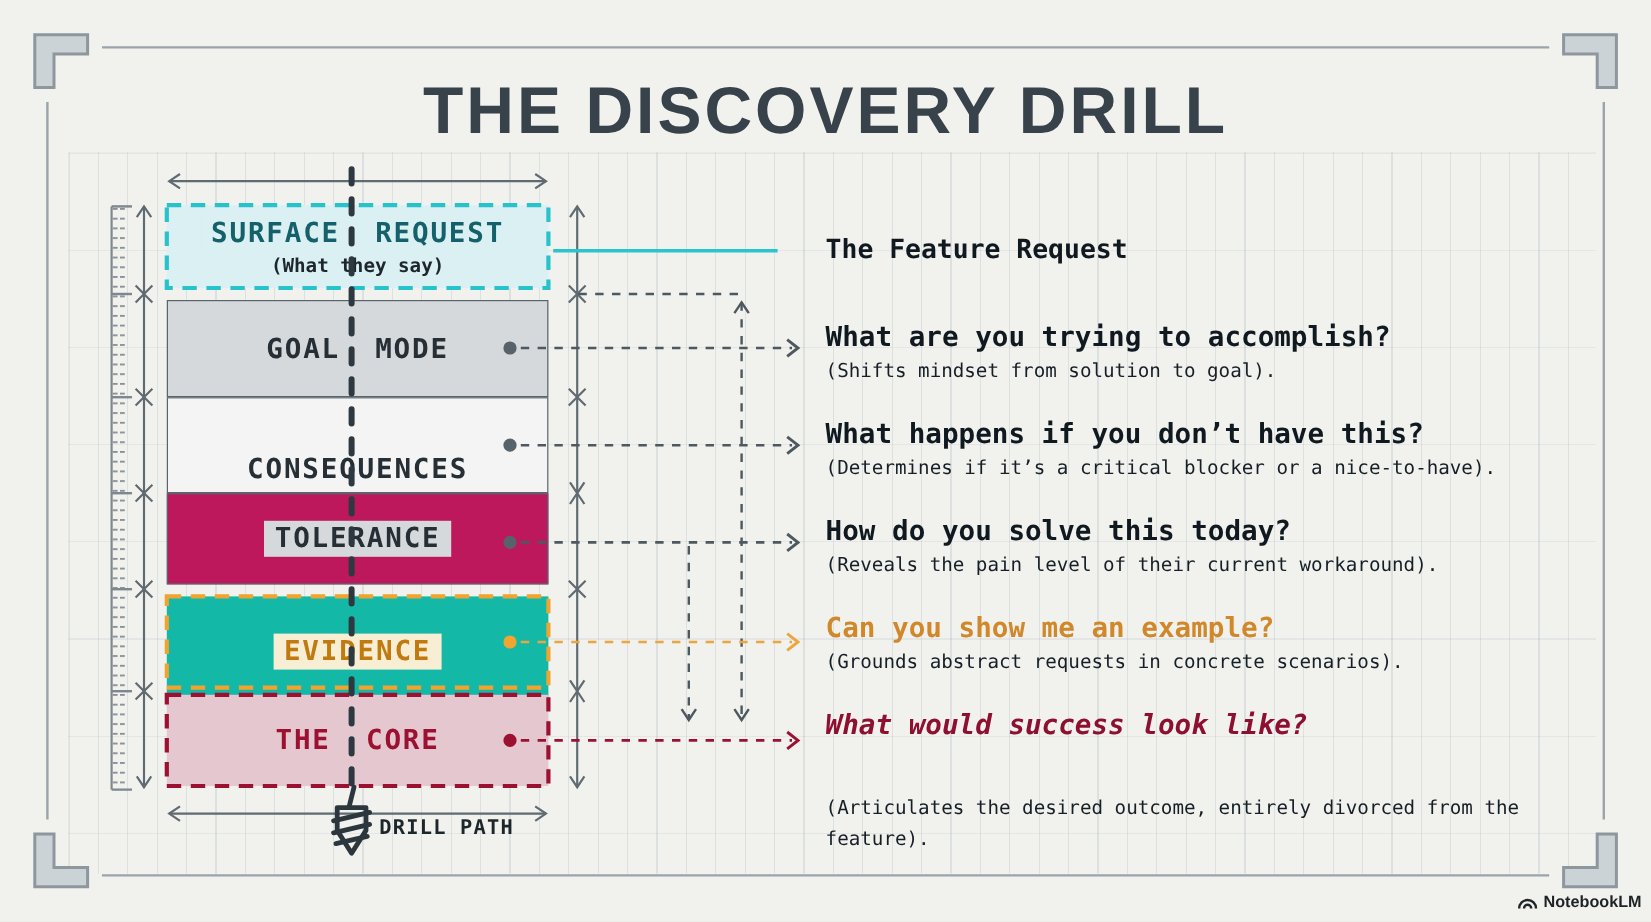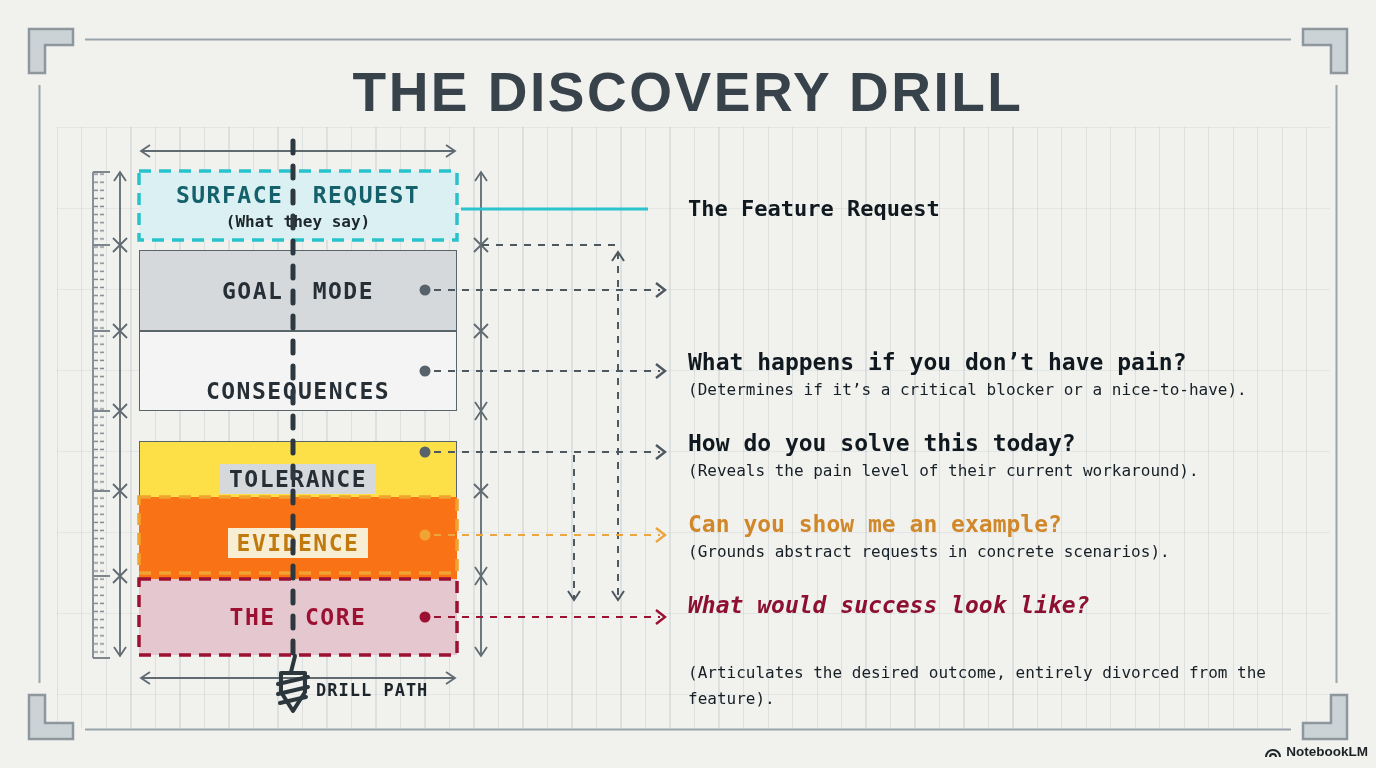--- a/index.html
+++ b/index.html
@@ -19,23 +19,23 @@
   .layer-label{font-size:23px;font-weight:700;letter-spacing:1.5px;word-spacing:14px;
                padding:2px 9px;white-space:nowrap;}
   .layer-sub{font-size:16px;font-weight:700;color:#1d262c;padding:1px 8px;margin-top:1px;white-space:nowrap;}
   .surface{top:171px;height:69px;background:#daf0f2;}
   .surface .layer-label{color:#14616c;background:#daf0f2;}
   .surface .layer-sub{background:#daf0f2;}
   .goal{top:250px;height:81px;background:#d6d9db;border:1.6px solid #59646b;}
   .goal .layer-label{color:#272f36;background:#d6d9db;}
   .conseq{top:331px;height:80px;background:#f3f4f3;border:1.6px solid #59646b;}
   .conseq .layer-label{color:#272f36;background:#f3f4f3;margin-top:39px;}
-  .toler{top:411px;height:76px;background:#fde047;border:1.6px solid #59646b;margin-top:30px;}
+  .toler{top:411px;height:76px;background:#be185d;border:1.6px solid #59646b;}
   .toler .layer-label{color:#272f36;background:#d6d9db;}
-  .evid{top:497px;height:92px;background:#f97316;}
+  .evid{top:497px;height:92px;background:#14b8a6;}
   .evid .layer-label{color:#c07a10;background:#f8eed3;}
   .core{top:579px;height:76px;background:#e5c8cf;text-align:right;}
   .core .layer-label{color:#9c1032;background:#e5c8cf;}
   
   .drillpath-label{position:absolute;left:316px;top:680px;font-size:17px;font-weight:700;
                    color:#1d262b;letter-spacing:1px;white-space:nowrap;}
   
   .feature{position:absolute;left:688px;top:195px;font-size:22px;font-weight:700;
            color:#10191f;line-height:28px;white-space:nowrap;}
   .qa{position:absolute;left:688px;}
@@ -195,22 +195,26 @@
       <line x1="278" y1="684" x2="308" y2="677"></line>
       <line x1="278" y1="694" x2="308" y2="687"></line>
       <line x1="280" y1="703" x2="306" y2="697"></line>
     </g>
   </svg>
 
   <div class="drillpath-label">DRILL PATH</div>
 
   <div class="feature">The Feature Request</div>
 
+  <div class="qa qa-1">
+    <div class="q-head">What are you trying to accomplish?</div>
+    <div class="q-sub">(Shifts mindset from solution to goal).</div>
+  </div>
   <div class="qa qa-2">
-    <div class="q-head">What happens if you don’t have pain?</div>
+    <div class="q-head">What happens if you don’t have this?</div>
     <div class="q-sub">(Determines if it’s a critical blocker or a nice-to-have).</div>
   </div>
   <div class="qa qa-3">
     <div class="q-head">How do you solve this today?</div>
     <div class="q-sub">(Reveals the pain level of their current workaround).</div>
   </div>
   <div class="qa qa-4">
     <div class="q-head">Can you show me an example?</div>
     <div class="q-sub">(Grounds abstract requests in concrete scenarios).</div>
   </div>

